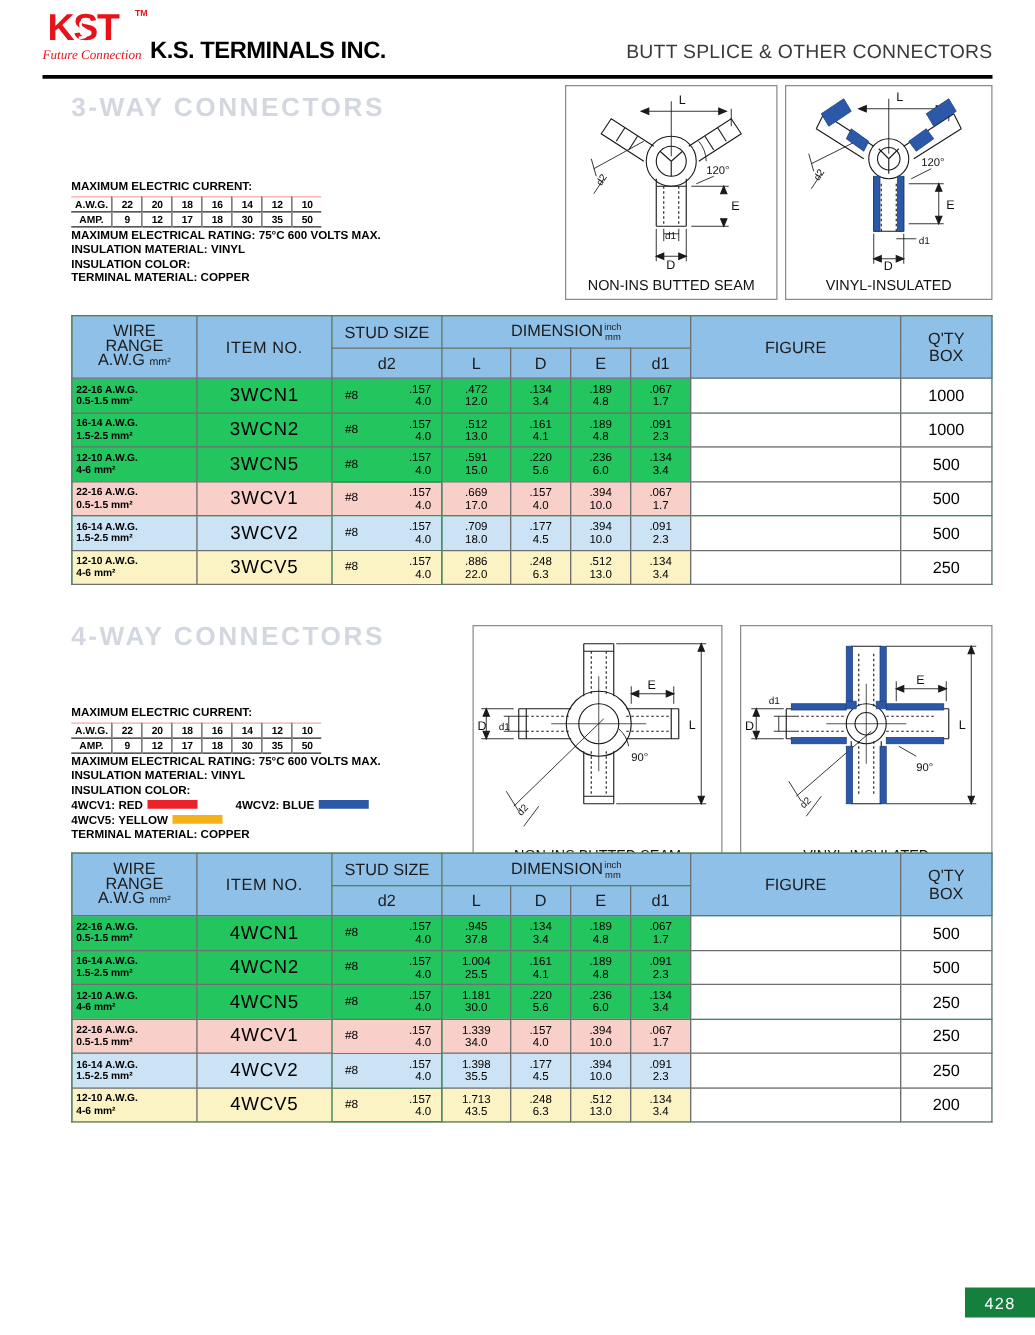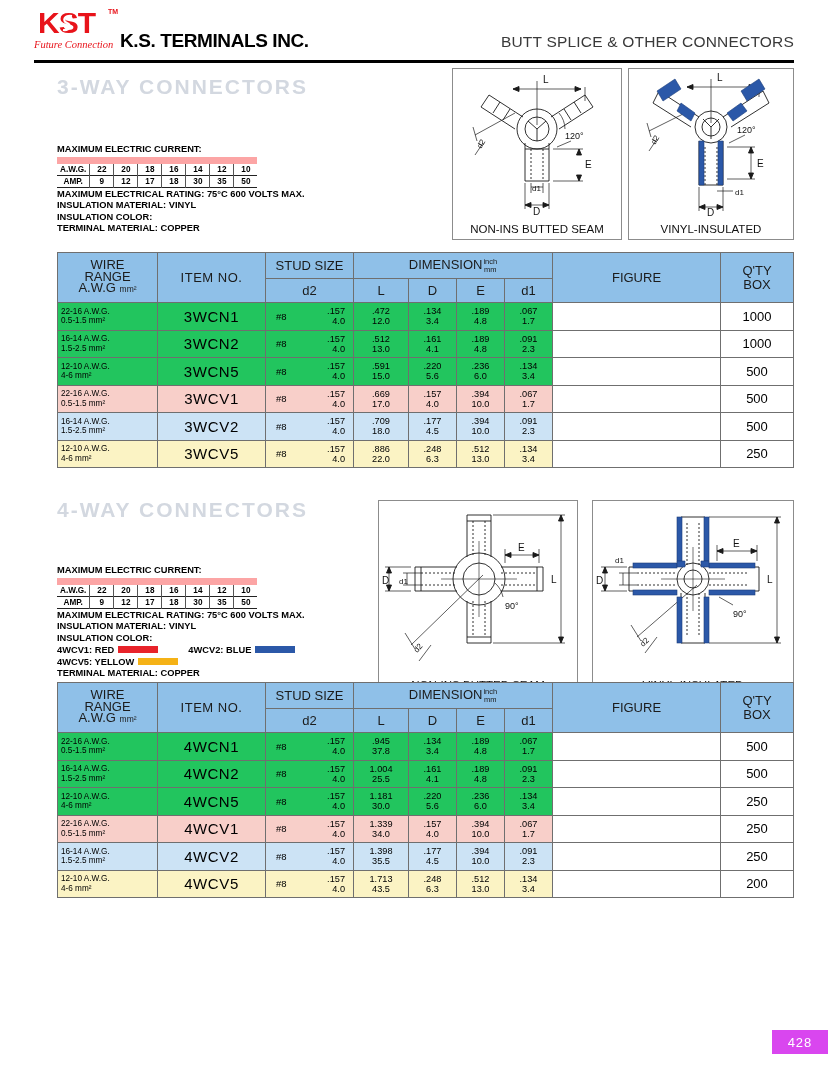--- a/index.html
+++ b/index.html
@@ -117,21 +117,21 @@
     padding: 0 3px;
     text-align: center;
     height: 11px;
     line-height: 11px;
     min-width: 17px;
   }
   .awg-table td:first-child {
     border-left: none;
     min-width: 26px;
   }
-  .awg-table tr.awg-row { border-top: 7px solid #fca5a5; border-bottom: 1px solid #222; }
+  .awg-table tr.awg-row { border-top: 1px solid #fca5a5; border-bottom: 1px solid #222; }
   .awg-table tr.amp-row { border-bottom: 1px solid #222; }
 
   .color-line { display: block; height: 12px; line-height: 12px; }
   .swatch {
     display: inline-block;
     width: 40px; height: 7px;
     vertical-align: middle;
     position: relative;
     top: -1px;
     margin: 0 4px;
@@ -206,20 +206,21 @@
     margin-left: 1px;
   }
 
   .data-table tbody tr { height: 27.5px; }
   td.c-wire {
     font-size: 8.2px;
     line-height: 9.5px;
     text-align: left;
     padding-left: 3px;
     white-space: nowrap;
+    font-weight: bold;
   }
   td.c-wire .w2 { letter-spacing: 0; }
   td.c-item { font-size: 15px; letter-spacing: 0.6px; }
   td.c-stud {
     font-size: 9px;
     position: relative;
   }
   .stud-inner {
     display: flex;
     align-items: center;
@@ -251,21 +252,21 @@
   col.col-E    { width: 48px; }
   col.col-d1   { width: 48px; }
   col.col-fig  { width: 168px; }
   col.col-qty  { width: 73px; }
 
   
   #page-number {
     position: absolute;
     right: 0; bottom: 14px;
     width: 56px; height: 24px;
-    background: #d946ef;
+    background: #15803d;
     color: #fff;
     font-size: 13px;
     display: flex;
     align-items: center;
     justify-content: center;
     letter-spacing: 1px;
   }
 </style>
 </head>
 <body>

